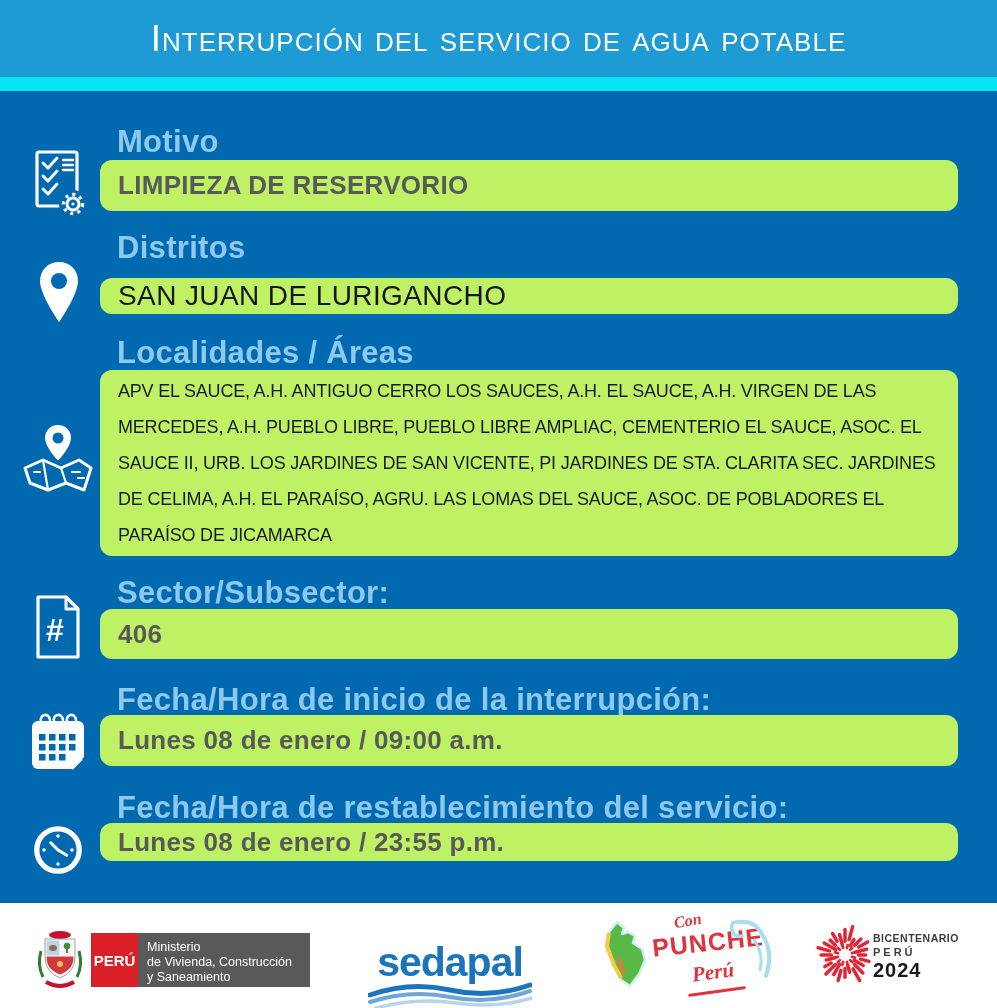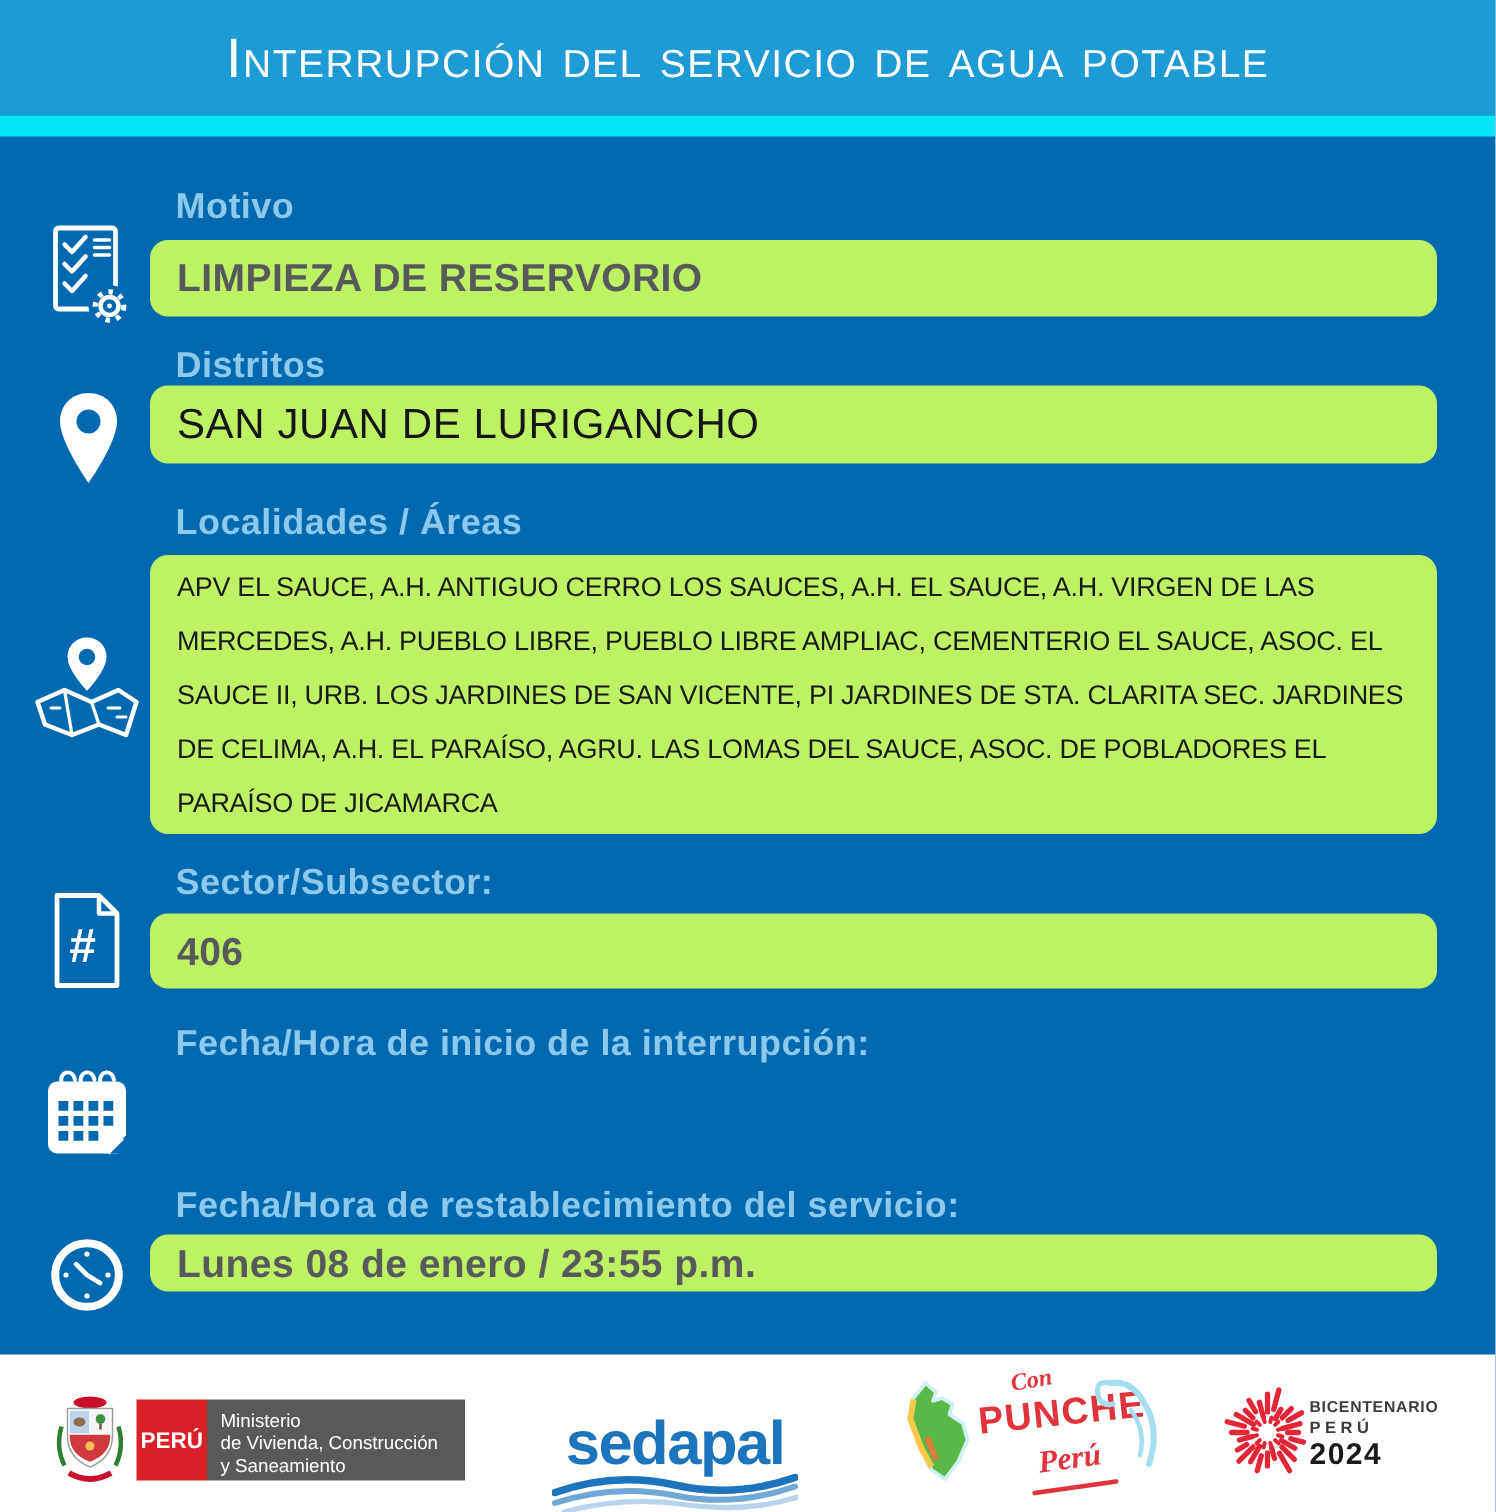--- a/index.html
+++ b/index.html
@@ -6,21 +6,21 @@
   html,body { background:#ffffff; font-family:"Liberation Sans", sans-serif; }
   .canvas{ position:relative; width:997px; height:1008px; background:var(--body_bg,#0069B0); overflow:hidden; }
 
   
   .header{ position:absolute; left:0; top:0; width:100%; height:77px;
            background:var(--header_bg,#1E9AD5); display:flex; align-items:center; justify-content:center; }
   .title{ font-variant:small-caps; font-size:37px; color:#fff; letter-spacing:1px; white-space:nowrap; }
   .stripe{ position:absolute; left:0; top:77px; width:100%; height:14px; background:var(--stripe,#00E6F7); }
 
   
-  .label{ position:absolute; left:117px; font-size:24px; font-weight:bold;
+  .label{ position:absolute; left:117px; font-size:31px; font-weight:bold;
           color:var(--label_color,#8DC8ED); letter-spacing:.3px; }
   .vbox{ position:absolute; left:100px; width:858px; background:#bef264; border-radius:12px;
          display:flex; align-items:center; padding:0 18px; }
   .val{ font-size:26px; font-weight:bold; color:var(--value_color,#58595B); letter-spacing:.3px; }
   .val-plain{ font-size:28px; color:#161616; letter-spacing:.4px; }
   .para{ font-size:18px; line-height:36px; color:#1a1a1a; letter-spacing:-0.2px; }
   .icon{ position:absolute; }
   .icon svg{ display:block; width:100%; height:100%; }
 
   
@@ -81,21 +81,21 @@
     <span class="val">LIMPIEZA DE RESERVORIO</span>
   </div>
 
   <div class="icon" style="left:35px;top:260px;width:48px;height:66px">
     <svg viewBox="0 0 48 66">
       <path d="M24 2 C13 2 5 10 5 21 c0 14 19 41 19 41 s19 -27 19 -41 C43 10 35 2 24 2 z" fill="#fff"></path>
       <circle cx="24" cy="21" r="8" fill="#0069B0"></circle>
     </svg>
   </div>
   <div class="label" style="top:230px">Distritos</div>
-  <div class="vbox" style="top:257px;height:52px">
+  <div class="vbox" style="top:278px;height:36px">
     <span class="val-plain">SAN JUAN DE LURIGANCHO</span>
   </div>
 
   <div class="icon" style="left:20px;top:420px;width:76px;height:78px">
     <svg viewBox="0 0 76 78">
       <path d="M5 48 L23 40 L41 48 L59 40 L71 48 L64 70 L46 63 L28 70 L10 63 Z" fill="none" stroke="#fff" stroke-width="3" stroke-linejoin="round"></path>
       <path d="M23 40 L28 70 M41 48 L46 63" stroke="#fff" stroke-width="2.2"></path>
       <path d="M14 52 h6 M52 52 h8 M58 58 h6" stroke="#fff" stroke-width="2" stroke-linecap="round"></path>
       <path d="M38 4 c-8 0 -14 6 -14 14 c0 10 14 24 14 24 s14 -14 14 -24 c0 -8 -6 -14 -14 -14 z" fill="#fff" stroke="#0069B0" stroke-width="2"></path>
       <circle cx="38" cy="18" r="5.5" fill="#0069B0"></circle>
@@ -135,20 +135,23 @@
           <rect x="41" y="34" width="6.5" height="6.5"></rect>
         <rect x="11" y="44" width="6.5" height="6.5"></rect>
           <rect x="21" y="44" width="6.5" height="6.5"></rect>
           <rect x="31" y="44" width="6.5" height="6.5"></rect>
         <path d="M56 47 v12 h-12 z"></path>
       </g>
       <path d="M44 59 l10 -10" stroke="#fff" stroke-width="2"></path>
     </svg>
   </div>
   <div class="label" style="top:682px">Fecha/Hora de inicio de la interrupción:</div>
+  <div class="vbox" style="top:715px;height:51px">
+    <span class="val">Lunes 08 de enero / 09:00 a.m.</span>
+  </div>
 
   <div class="icon" style="left:31px;top:822px;width:54px;height:56px">
     <svg viewBox="0 0 56 56">
       <circle cx="28" cy="28" r="22" fill="none" stroke="#fff" stroke-width="5.5"></circle>
       <path d="M28 28 L20.5 20.5 M28 28 L37 33.5" stroke="#fff" stroke-width="3.2" stroke-linecap="round"></path>
       <circle cx="28" cy="13.5" r="1.8" fill="#fff"></circle>
       <circle cx="42.5" cy="28" r="1.8" fill="#fff"></circle>
       <circle cx="28" cy="42.5" r="1.8" fill="#fff"></circle>
       <circle cx="13.5" cy="28" r="1.8" fill="#fff"></circle>
     </svg>

